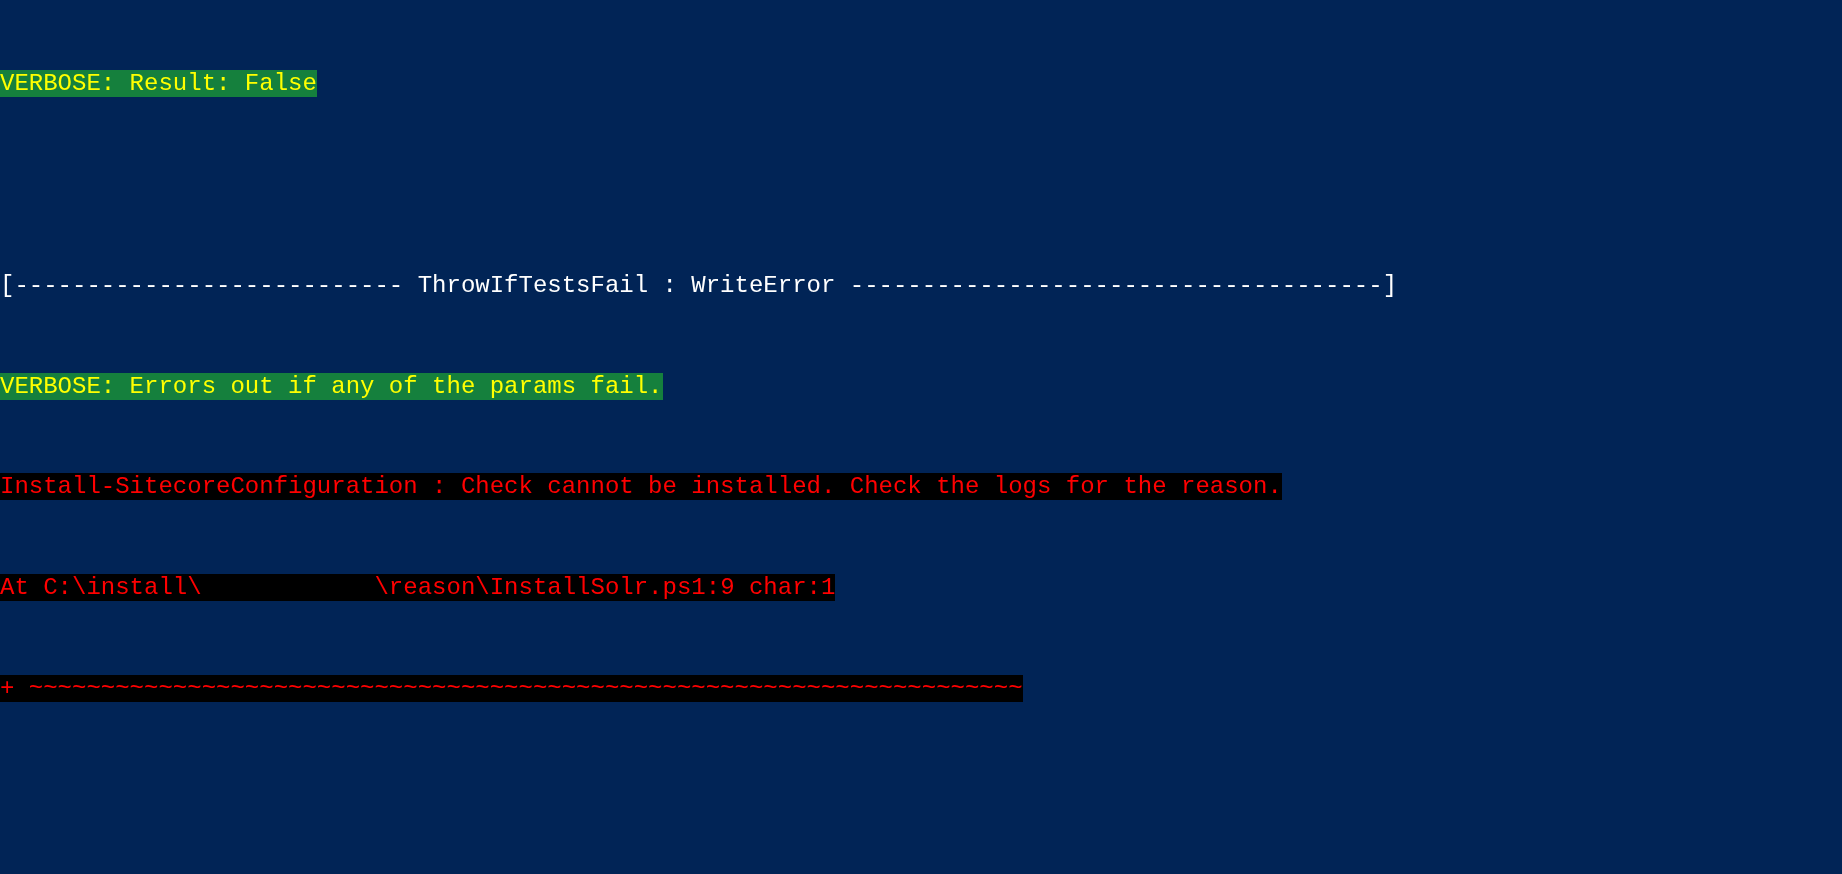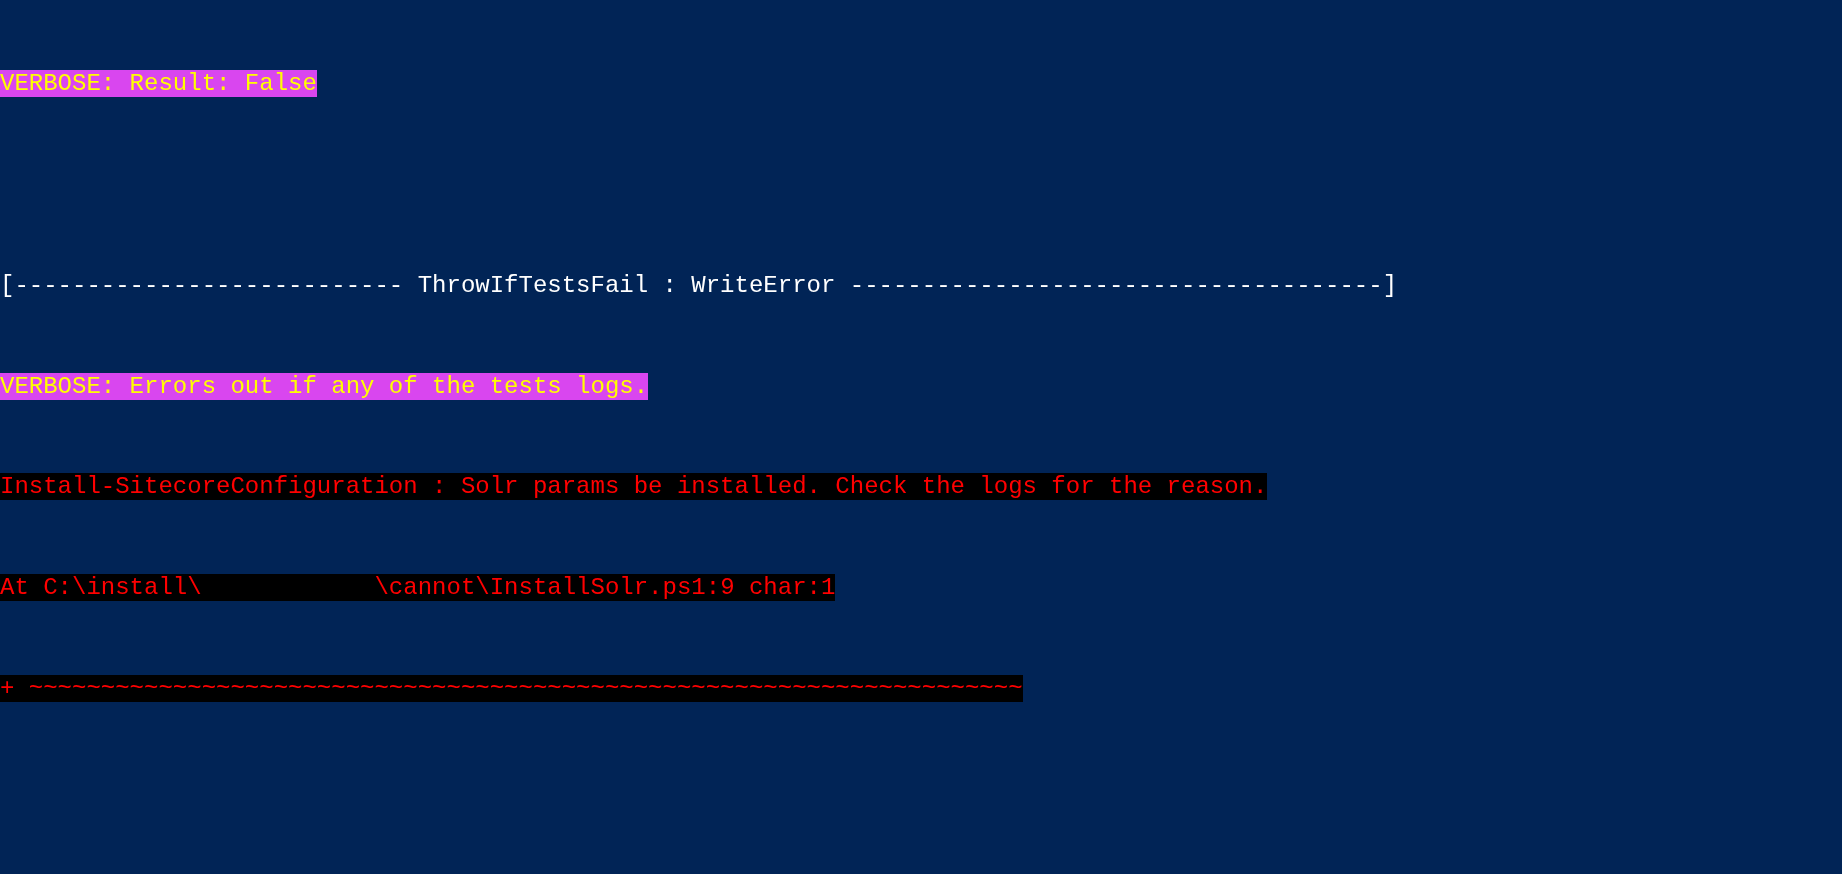--- a/index.html
+++ b/index.html
@@ -19,21 +19,21 @@
     }
     .console {
       white-space: pre;
     }
     .line {
       display: block;
       min-height: 1.4em;
     }
     .verbose-yellow {
       color: #ffff00;
-      background-color: #d946ef;
+      background-color: #15803d;
     }
     .white-text {
       color: #ffffff;
     }
     .error-red {
       color: #ff0000;
       background-color: #000000;
     }
     .redacted {
       background-color: #000000;
@@ -43,23 +43,23 @@
       height: 1.4em;
     }
   </style>
 </head>
 <body>
 
 <div class="console">
   <div class="line"><span class="verbose-yellow">VERBOSE: Result: False</span></div>
   <div class="line blank-line"></div>
   <div class="line"><span class="white-text">[--------------------------- ThrowIfTestsFail : WriteError -------------------------------------]</span></div>
-  <div class="line"><span class="verbose-yellow">VERBOSE: Errors out if any of the tests logs.</span></div>
-  <div class="line"><span class="error-red">Install-SitecoreConfiguration : Solr params be installed. Check the logs for the reason.</span></div>
-  <div class="line"><span class="error-red">At C:\install\</span><span class="redacted">            </span><span class="error-red">\cannot\InstallSolr.ps1:9 char:1</span></div>
+  <div class="line"><span class="verbose-yellow">VERBOSE: Errors out if any of the params fail.</span></div>
+  <div class="line"><span class="error-red">Install-SitecoreConfiguration : Check cannot be installed. Check the logs for the reason.</span></div>
+  <div class="line"><span class="error-red">At C:\install\</span><span class="redacted">            </span><span class="error-red">\reason\InstallSolr.ps1:9 char:1</span></div>
   <div class="line"><span class="error-red">+ ~~~~~~~~~~~~~~~~~~~~~~~~~~~~~~~~~~~~~~~~~~~~~~~~~~~~~~~~~~~~~~~~~~~~~</span></div>
   <div class="line"></div>
   
   
   
   
   
   
   
   

